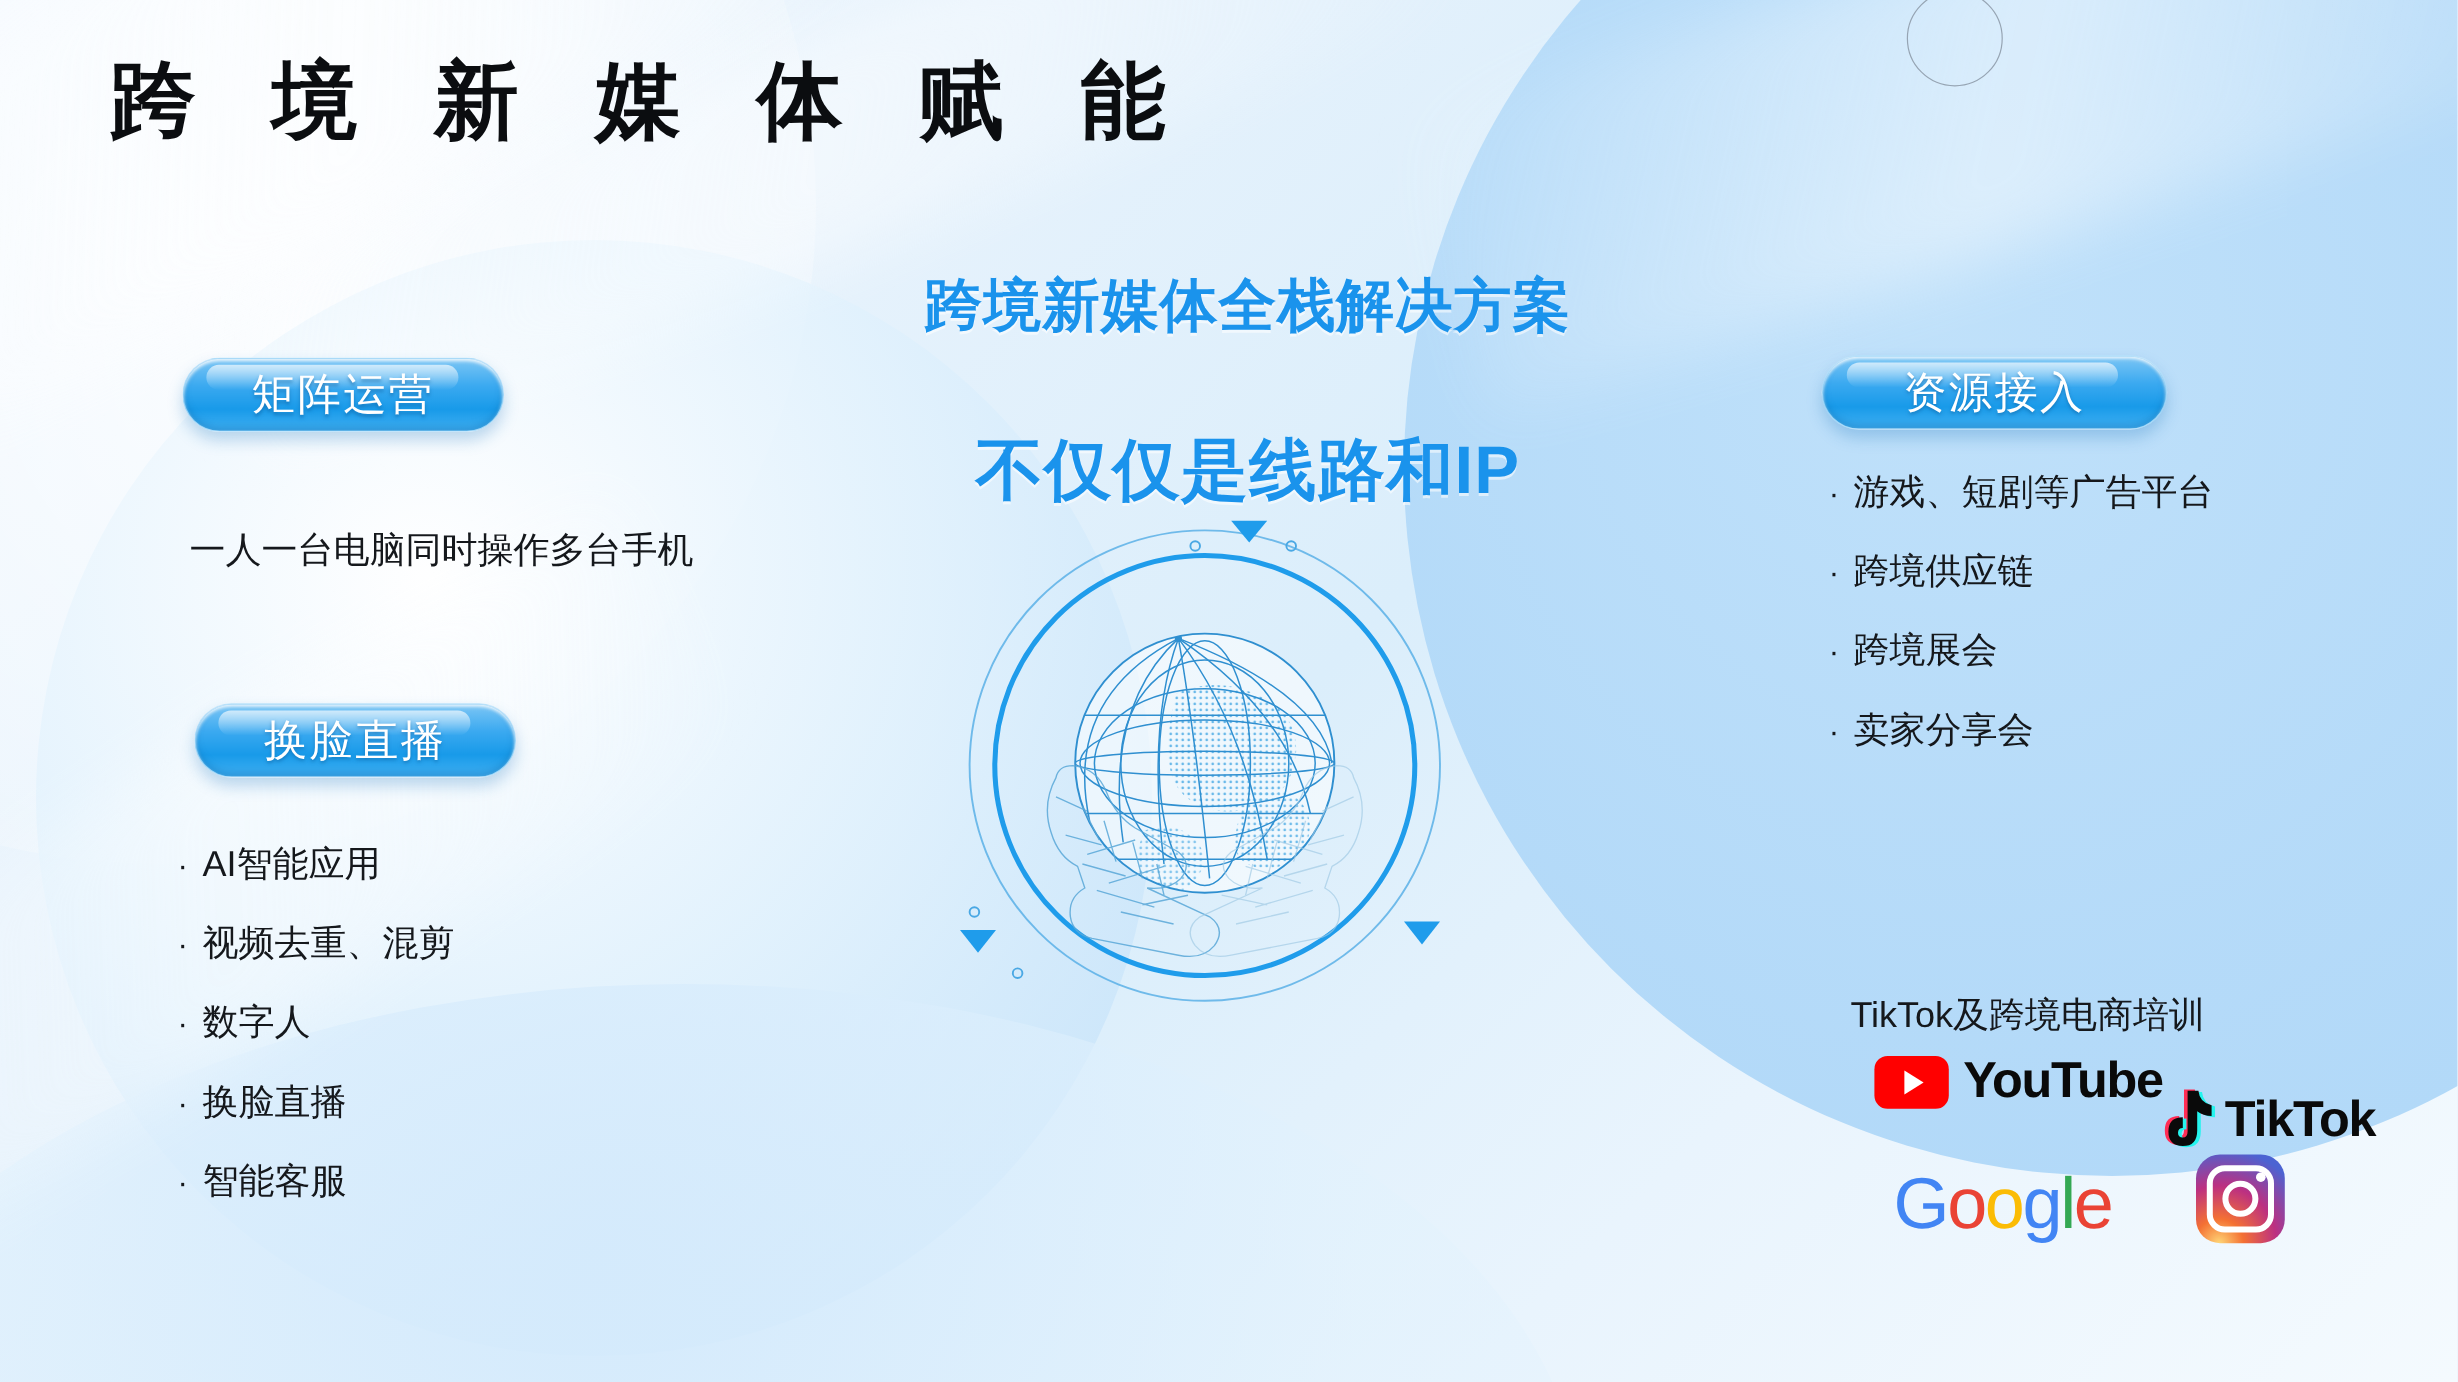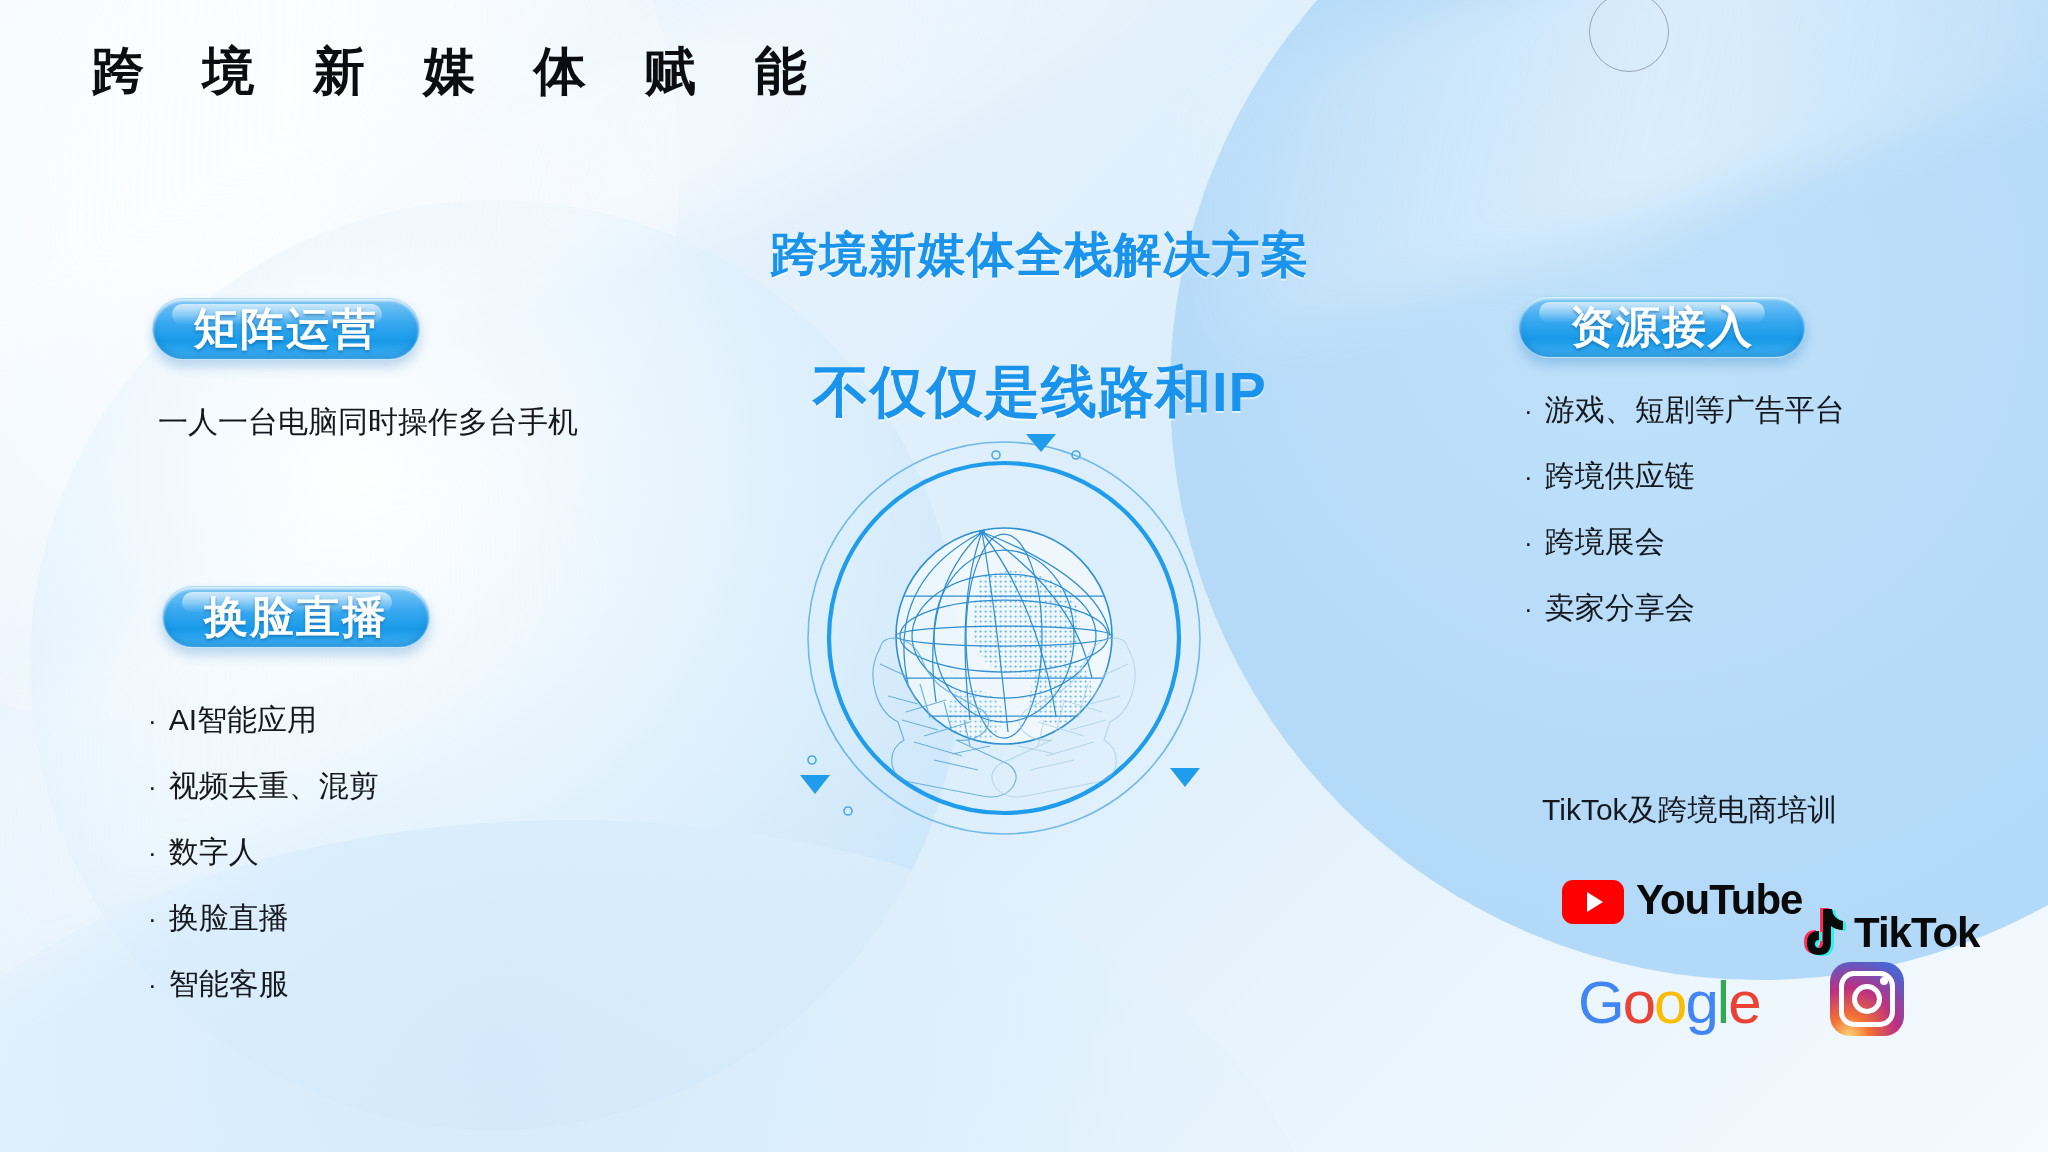--- a/index.html
+++ b/index.html
@@ -57,21 +57,21 @@
   .ring-outline{
     position:absolute;
     left:1589px; top:-8px; width:80px; height:80px;
     border:1.6px solid #8b98a6; border-radius:50%;
     opacity:.85;
   }
 
   
   .main-title{
     position:absolute; left:92px; top:37px;
-    font-size:52px; font-weight:bold; color:#0b0d10;
+    font-size:71px; font-weight:bold; color:#0b0d10;
     letter-spacing:22px;
     white-space:nowrap;
   }
 
   
   .center-head{
     position:absolute; left:16px; width:2048px; text-align:center;
     color:#1a93ec; font-weight:bold; white-space:nowrap;
     text-shadow:0 2px 0 rgba(255,255,255,.55);
     margin-top:45px;
@@ -93,28 +93,28 @@
   }
   .pill::after{
     content:"";
     position:absolute; left:7%; right:14%; top:8%; height:36%;
     border-radius:40px;
     background:linear-gradient(180deg,rgba(255,255,255,.68),rgba(255,255,255,0));
     pointer-events:none;
   }
   .pill span{
     position:relative; z-index:2;
-    color:#ffffff; font-weight:bold; font-size:44px; letter-spacing:2px;
+    color:#ffffff; font-weight:normal; font-size:36px; letter-spacing:2px;
     text-shadow:0 2px 3px rgba(12,92,156,.55);
   }
 
   
   .txt{
     position:absolute;
-    color:#15181c; font-size:30px; white-space:nowrap;
+    color:#15181c; font-size:30px; white-space:nowrap;margin-top:36px;
   }
   .bullet-row{
     position:absolute; display:flex; align-items:baseline; gap:12px;
     color:#15181c; font-size:30px; white-space:nowrap;
   }
   .bullet-row .dot{ font-size:26px; line-height:1; color:#15181c; }
 
   
   .globe-wrap{ position:absolute; left:784px; top:420px; width:440px; height:440px; }
 

